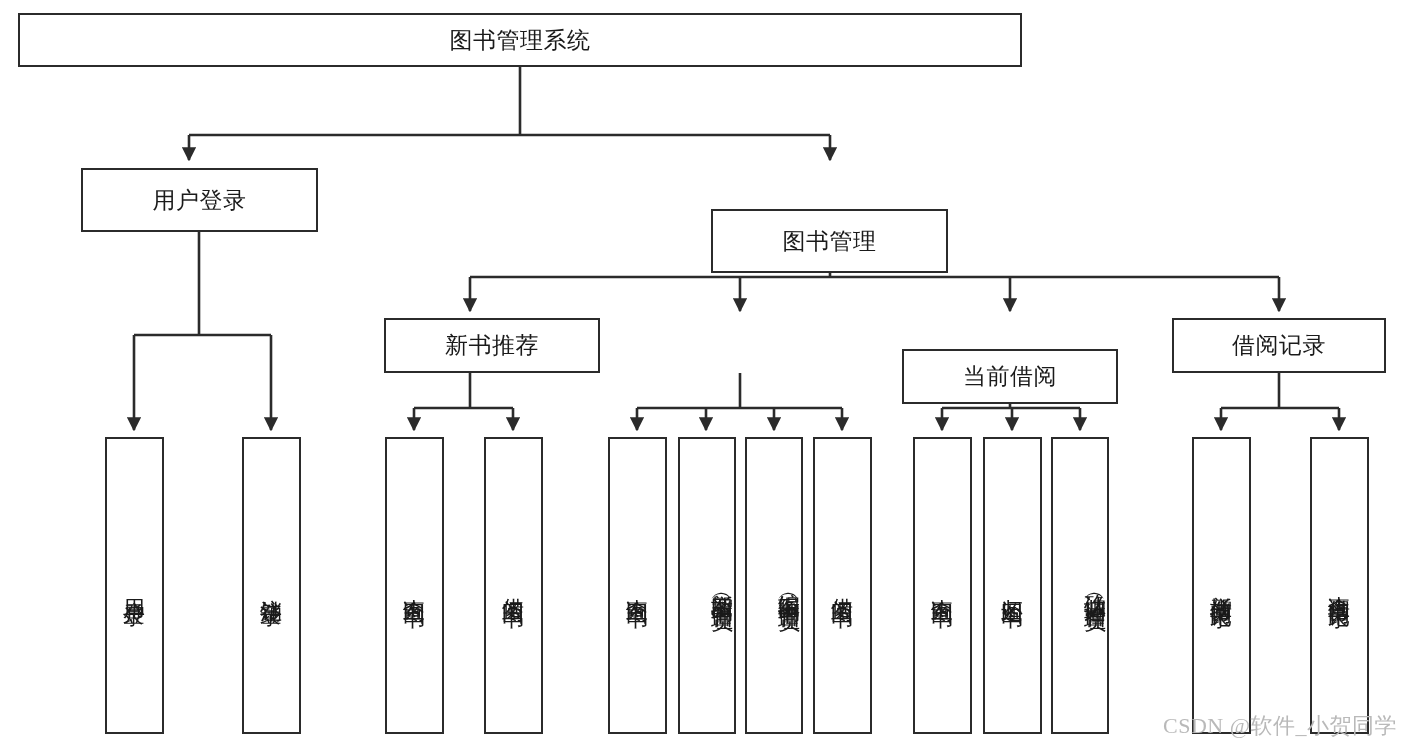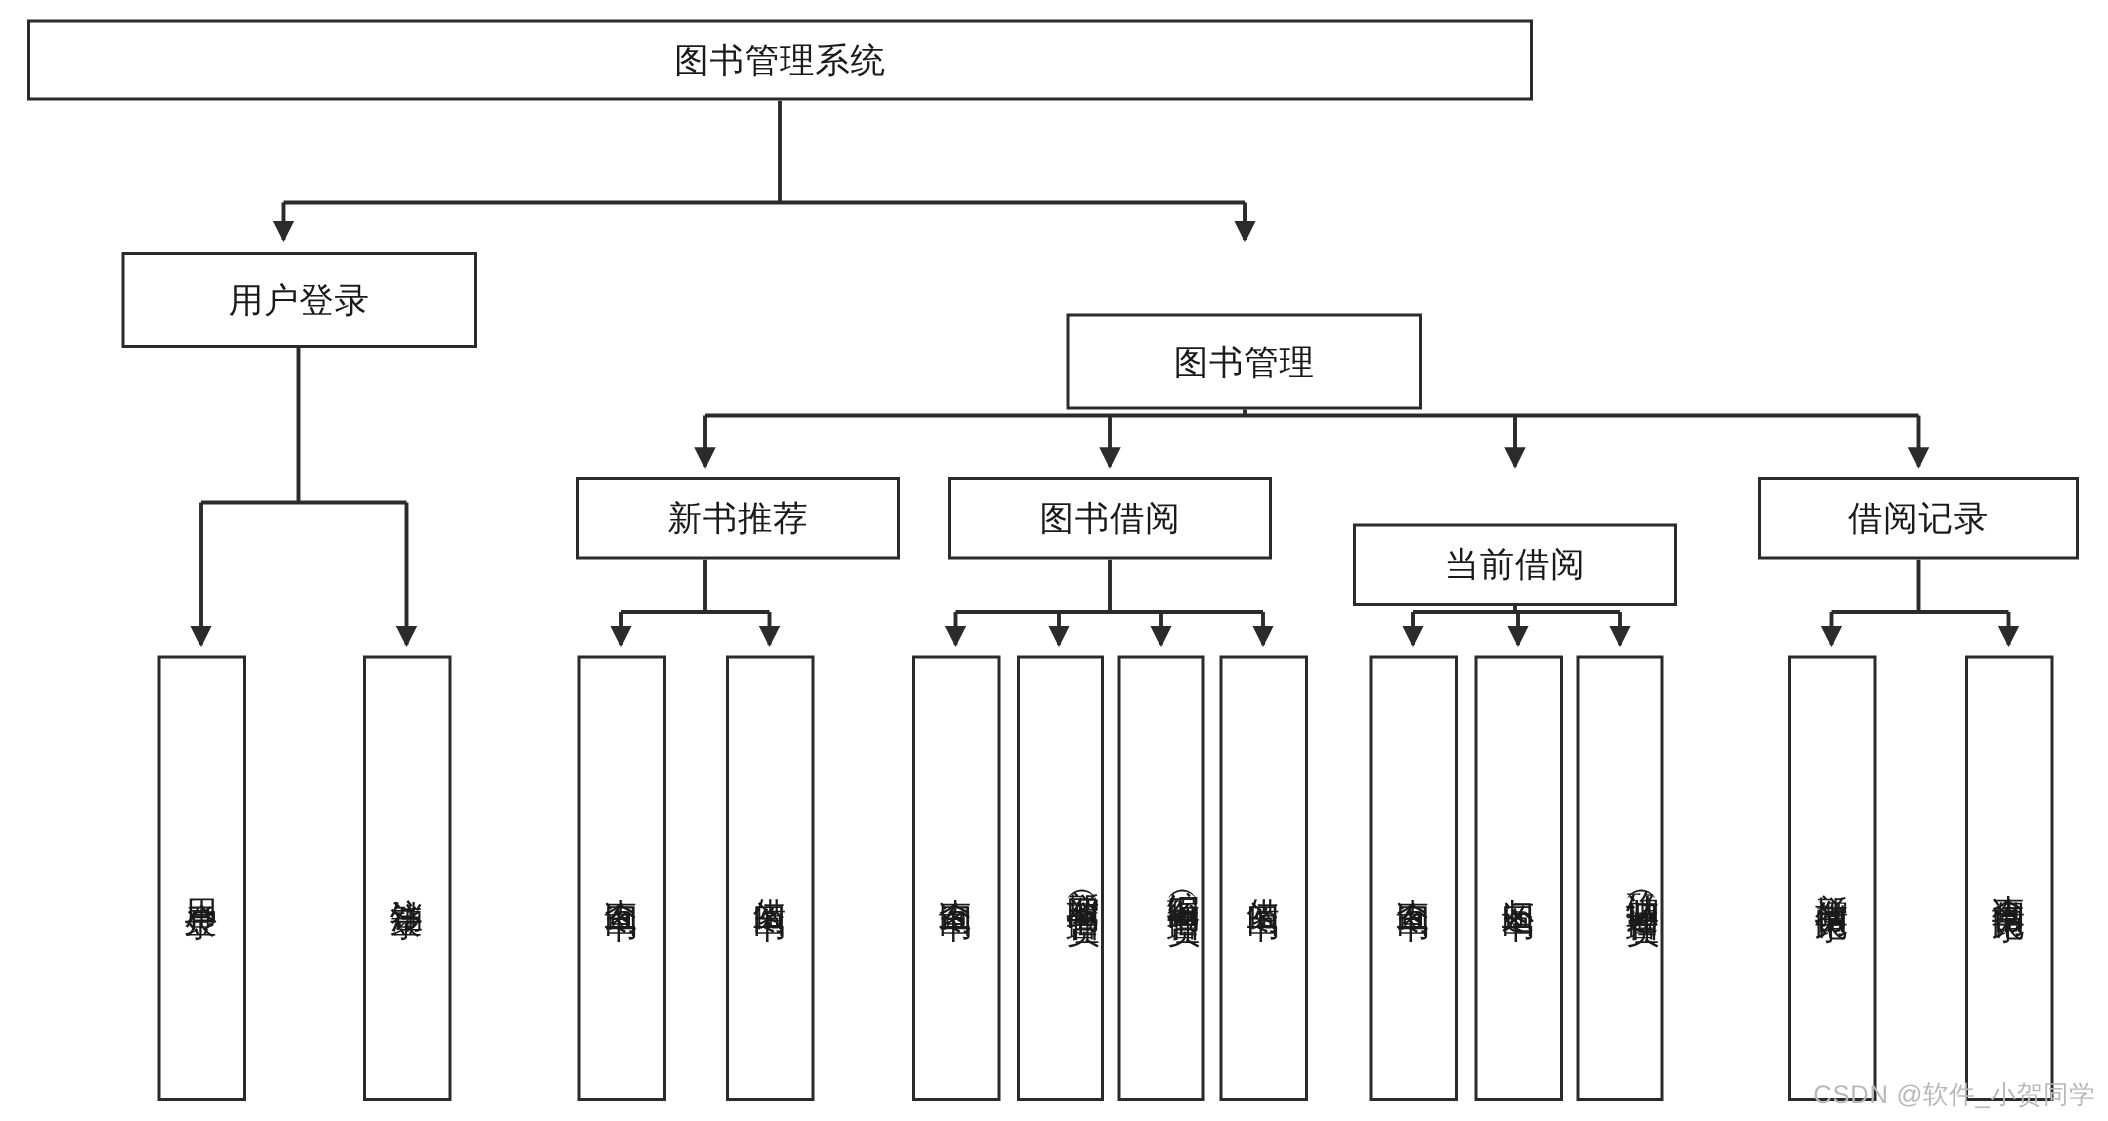--- a/index.html
+++ b/index.html
@@ -56,25 +56,25 @@
     align-items: center;
     padding-top: 0;
   }
   .node-root {
     font-size: 23px;
   }
   .watermark {
     position: absolute;
     right: 8px;
     bottom: 6px;
-    font-size: 17px;
+    font-size: 22px;
     color: #b9b9b9;
     letter-spacing: 0.5px;
     white-space: nowrap;
-    font-family: Liberation Sans, sans-serif;
+    font-family: Liberation Serif, serif;
   }
 </style>
 </head>
 <body>
 
 <div id="canvas">
 
   <svg id="edges" viewBox="0 0 1405 747" width="1405" height="747">
     <defs>
       <marker id="arrow" viewBox="0 0 10 10" refX="9" refY="5" markerWidth="5.5" markerHeight="5.5" orient="auto-start-reverse">
@@ -126,21 +126,20 @@
   </svg>
 
   <div class="node horiz node-root" style="left:18px; top:13px; width:1004px; height:54px;">图书管理系统</div>
 
   <div class="node horiz" style="left:81px; top:168px; width:237px; height:64px;">用户登录</div>
 
   <div class="node horiz" style="left:711px; top:168px; width:237px; height:64px;margin-top:41px;">图书管理</div>
 
   <div class="node horiz" style="left:384px; top:318px; width:216px; height:55px;">新书推荐</div>
 
-  <div class="node horiz" style="left:632px; top:318px; width:216px; height:55px;">图书借阅</div>
 
   <div class="node horiz" style="left:902px; top:318px; width:216px; height:55px;margin-top:31px;">当前借阅</div>
 
   <div class="node horiz" style="left:1172px; top:318px; width:214px; height:55px;">借阅记录</div>
 
   <div class="node vert short" style="left:105px; top:437px; width:59px; height:297px;">用户登录</div>
 
   <div class="node vert short" style="left:242px; top:437px; width:59px; height:297px;">注销登录</div>
 
   <div class="node vert short" style="left:385px; top:437px; width:59px; height:297px;">查询图书</div>

